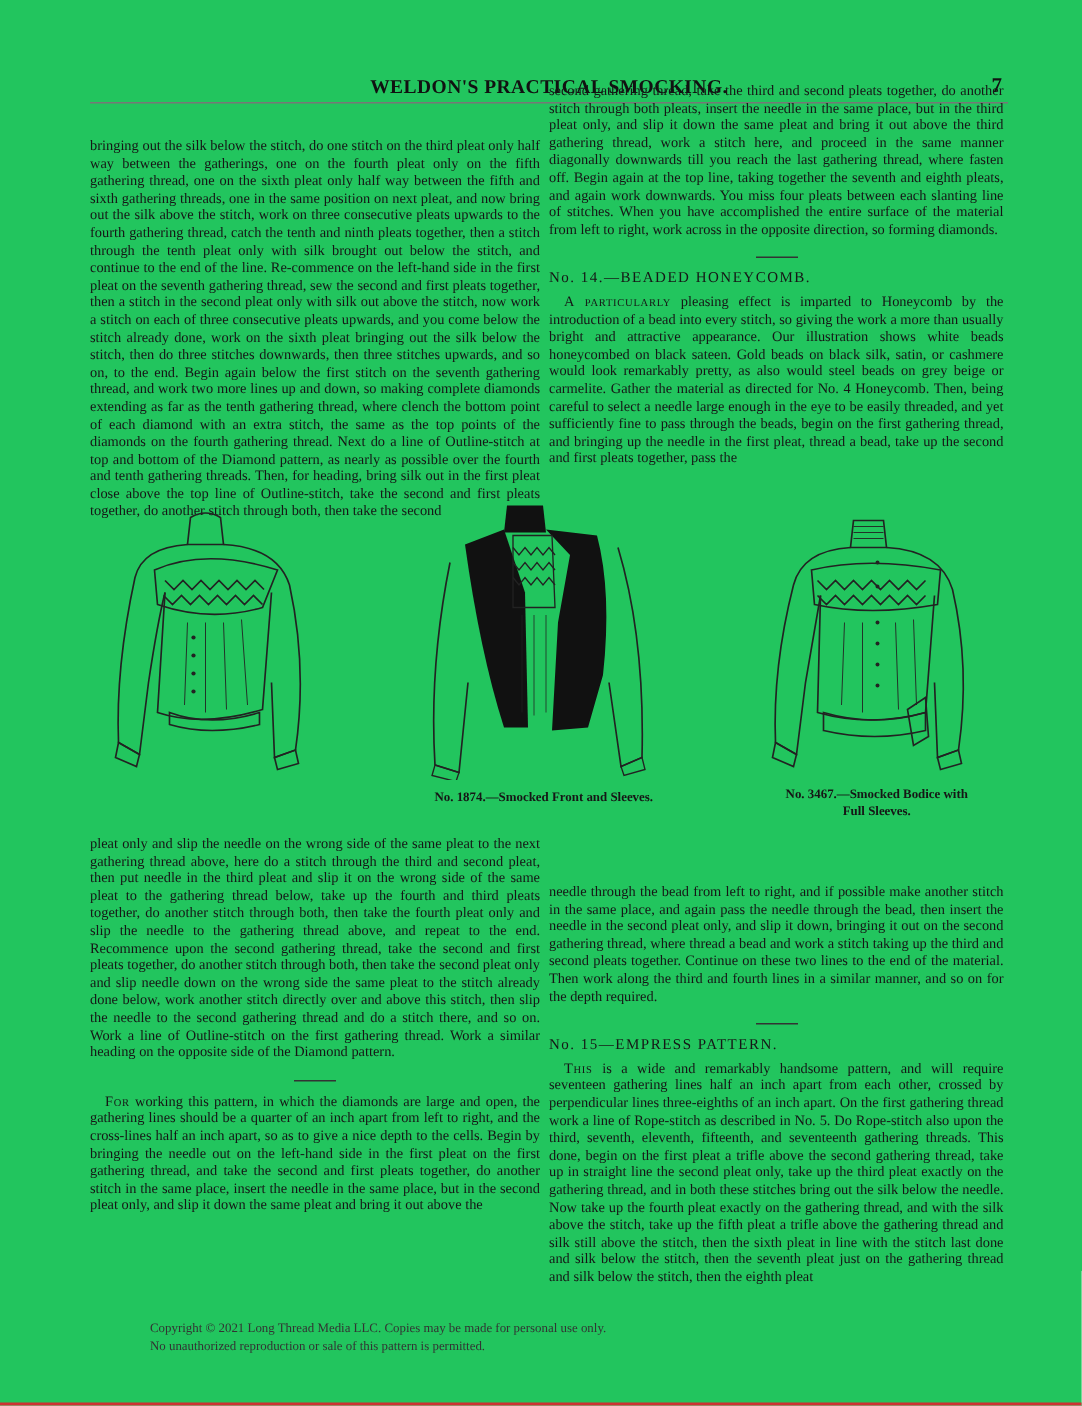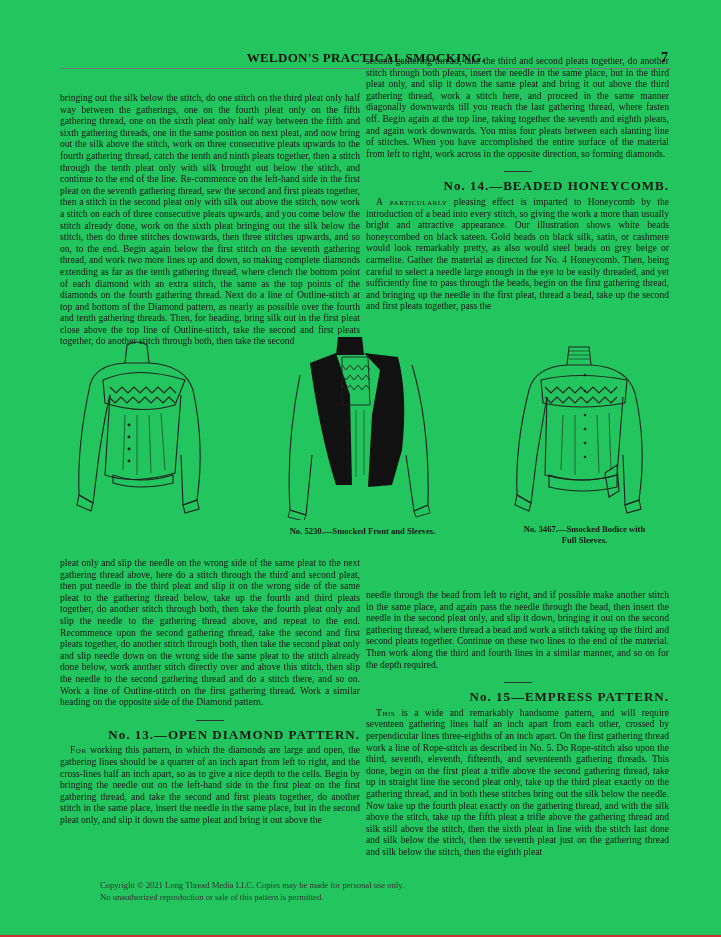--- a/index.html
+++ b/index.html
@@ -7,21 +7,21 @@
   .page { position: absolute; left: 0; top: 0; width: 721px; height: 937px; background: #22c55e; }
   .running-head { position: absolute; left: 60px; top: 50px; width: 612px; height: 18px; }
   .running-title { position: absolute; left: 0; right: 0; text-align: center; font-family: "Liberation Serif", serif; font-weight: bold; font-size: 13px; letter-spacing: 0.3px; }
   .page-number { position: absolute; right: 4px; top: 0; font-family: "Liberation Serif", serif; font-weight: bold; font-size: 14px; }
   .head-rule { position: absolute; left: 60px; top: 68px; width: 612px; height: 1px; background: #777; }
   .col { position: absolute; font-family: "Liberation Serif", serif; font-size: 9.6px; line-height: 11.6px; text-align: justify; color: #161616; }
   .col p { margin: 0; text-indent: 0; }
   .col p.indent { text-indent: 10px; }
   .sc { font-variant: small-caps; letter-spacing: 0.5px; }
   .section-rule { width: 28px; height: 1px; background: #333; margin: 12px auto 8px auto; }
-  .section-title { text-align: right; font-family: "Liberation Serif", serif; font-weight: bold; font-size: 13px; letter-spacing: 1px; margin: 0 0 4px 0; }
+  .section-title { text-align: left; font-family: "Liberation Serif", serif; font-weight: normal; font-size: 10px; letter-spacing: 1px; margin: 0 0 4px 0; }
   .figures { position: absolute; left: 55px; top: 335px; width: 620px; height: 185px; }
   .fig { position: absolute; top: 0; }
   .caption { position: absolute; font-family: "Liberation Serif", serif; font-weight: bold; font-size: 8.6px; line-height: 11px; text-align: center; color: #161616; }
   .price-note { position: absolute; left: 150px; top: 542px; width: 420px; text-align: center; font-family: "Liberation Serif", serif; font-size: 8.4px; color: #222; }
   .copyright { position: absolute; left: 100px; top: 880px; width: 520px; text-align: left; font-family: Liberation Serif, serif; font-size: 8.6px; line-height: 11.5px; color: #333; }
   .bottom-bar { position: absolute; left: 0; bottom: 0; width: 721px; height: 2px; background: #cc3333; }
 </style>
 </head>
 <body>
 
@@ -107,28 +107,27 @@
           <circle cx="80" cy="40" r="1.3"></circle>
           <circle cx="80" cy="56" r="1.3"></circle>
           <circle cx="80" cy="80" r="1.3"></circle>
           <circle cx="80" cy="94" r="1.3"></circle>
           <circle cx="80" cy="108" r="1.3"></circle>
           <circle cx="80" cy="122" r="1.3"></circle>
         </g>
     </svg>
   </div>
 
-  <div class="caption" style="left:255px; top:526px; width:215px;">No. 5230.—Smocked Front and Sleeves.</div>
+  <div class="caption" style="left:255px; top:526px; width:215px;">No. 1874.—Smocked Front and Sleeves.</div>
   <div class="caption" style="left:522px; top:524px; width:125px;">No. 3467.—Smocked Bodice with Full Sleeves.</div>
 
 
   <div class="col" style="left:60px; top:557px; width:300px;">
     <p>pleat only and slip the needle on the wrong side of the same pleat to the next gathering thread above, here do a stitch through the third and second pleat, then put needle in the third pleat and slip it on the wrong side of the same pleat to the gathering thread below, take up the fourth and third pleats together, do another stitch through both, then take the fourth pleat only and slip the needle to the gathering thread above, and repeat to the end. Recommence upon the second gathering thread, take the second and first pleats together, do another stitch through both, then take the second pleat only and slip needle down on the wrong side the same pleat to the stitch already done below, work another stitch directly over and above this stitch, then slip the needle to the second gathering thread and do a stitch there, and so on. Work a line of Outline-stitch on the first gathering thread. Work a similar heading on the opposite side of the Diamond pattern.</p>
     <div class="section-rule"></div>
-    <div class="section-title">No. 13.—OPEN DIAMOND PATTERN.</div>
     <p class="indent"><span class="sc">For</span><span> working this pattern, in which the diamonds are large and open, the gathering lines should be a quarter of an inch apart from left to right, and the cross-lines half an inch apart, so as to give a nice depth to the cells. Begin by bringing the needle out on the left-hand side in the first pleat on the first gathering thread, and take the second and first pleats together, do another stitch in the same place, insert the needle in the same place, but in the second pleat only, and slip it down the same pleat and bring it out above the</span></p>
   </div>
 
   <div class="col" style="left:366px; top:557px; width:303px;margin-top:32px;">
     <p>needle through the bead from left to right, and if possible make another stitch in the same place, and again pass the needle through the bead, then insert the needle in the second pleat only, and slip it down, bringing it out on the second gathering thread, where thread a bead and work a stitch taking up the third and second pleats together. Continue on these two lines to the end of the material. Then work along the third and fourth lines in a similar manner, and so on for the depth required.</p>
     <div class="section-rule"></div>
     <div class="section-title">No. 15—EMPRESS PATTERN.</div>
     <p class="indent"><span class="sc">This</span><span> is a wide and remarkably handsome pattern, and will require seventeen gathering lines half an inch apart from each other, crossed by perpendicular lines three-eighths of an inch apart. On the first gathering thread work a line of Rope-stitch as described in No. 5. Do Rope-stitch also upon the third, seventh, eleventh, fifteenth, and seventeenth gathering threads. This done, begin on the first pleat a trifle above the second gathering thread, take up in straight line the second pleat only, take up the third pleat exactly on the gathering thread, and in both these stitches bring out the silk below the needle. Now take up the fourth pleat exactly on the gathering thread, and with the silk above the stitch, take up the fifth pleat a trifle above the gathering thread and silk still above the stitch, then the sixth pleat in line with the stitch last done and silk below the stitch, then the seventh pleat just on the gathering thread and silk below the stitch, then the eighth pleat</span></p>
   </div>
 

